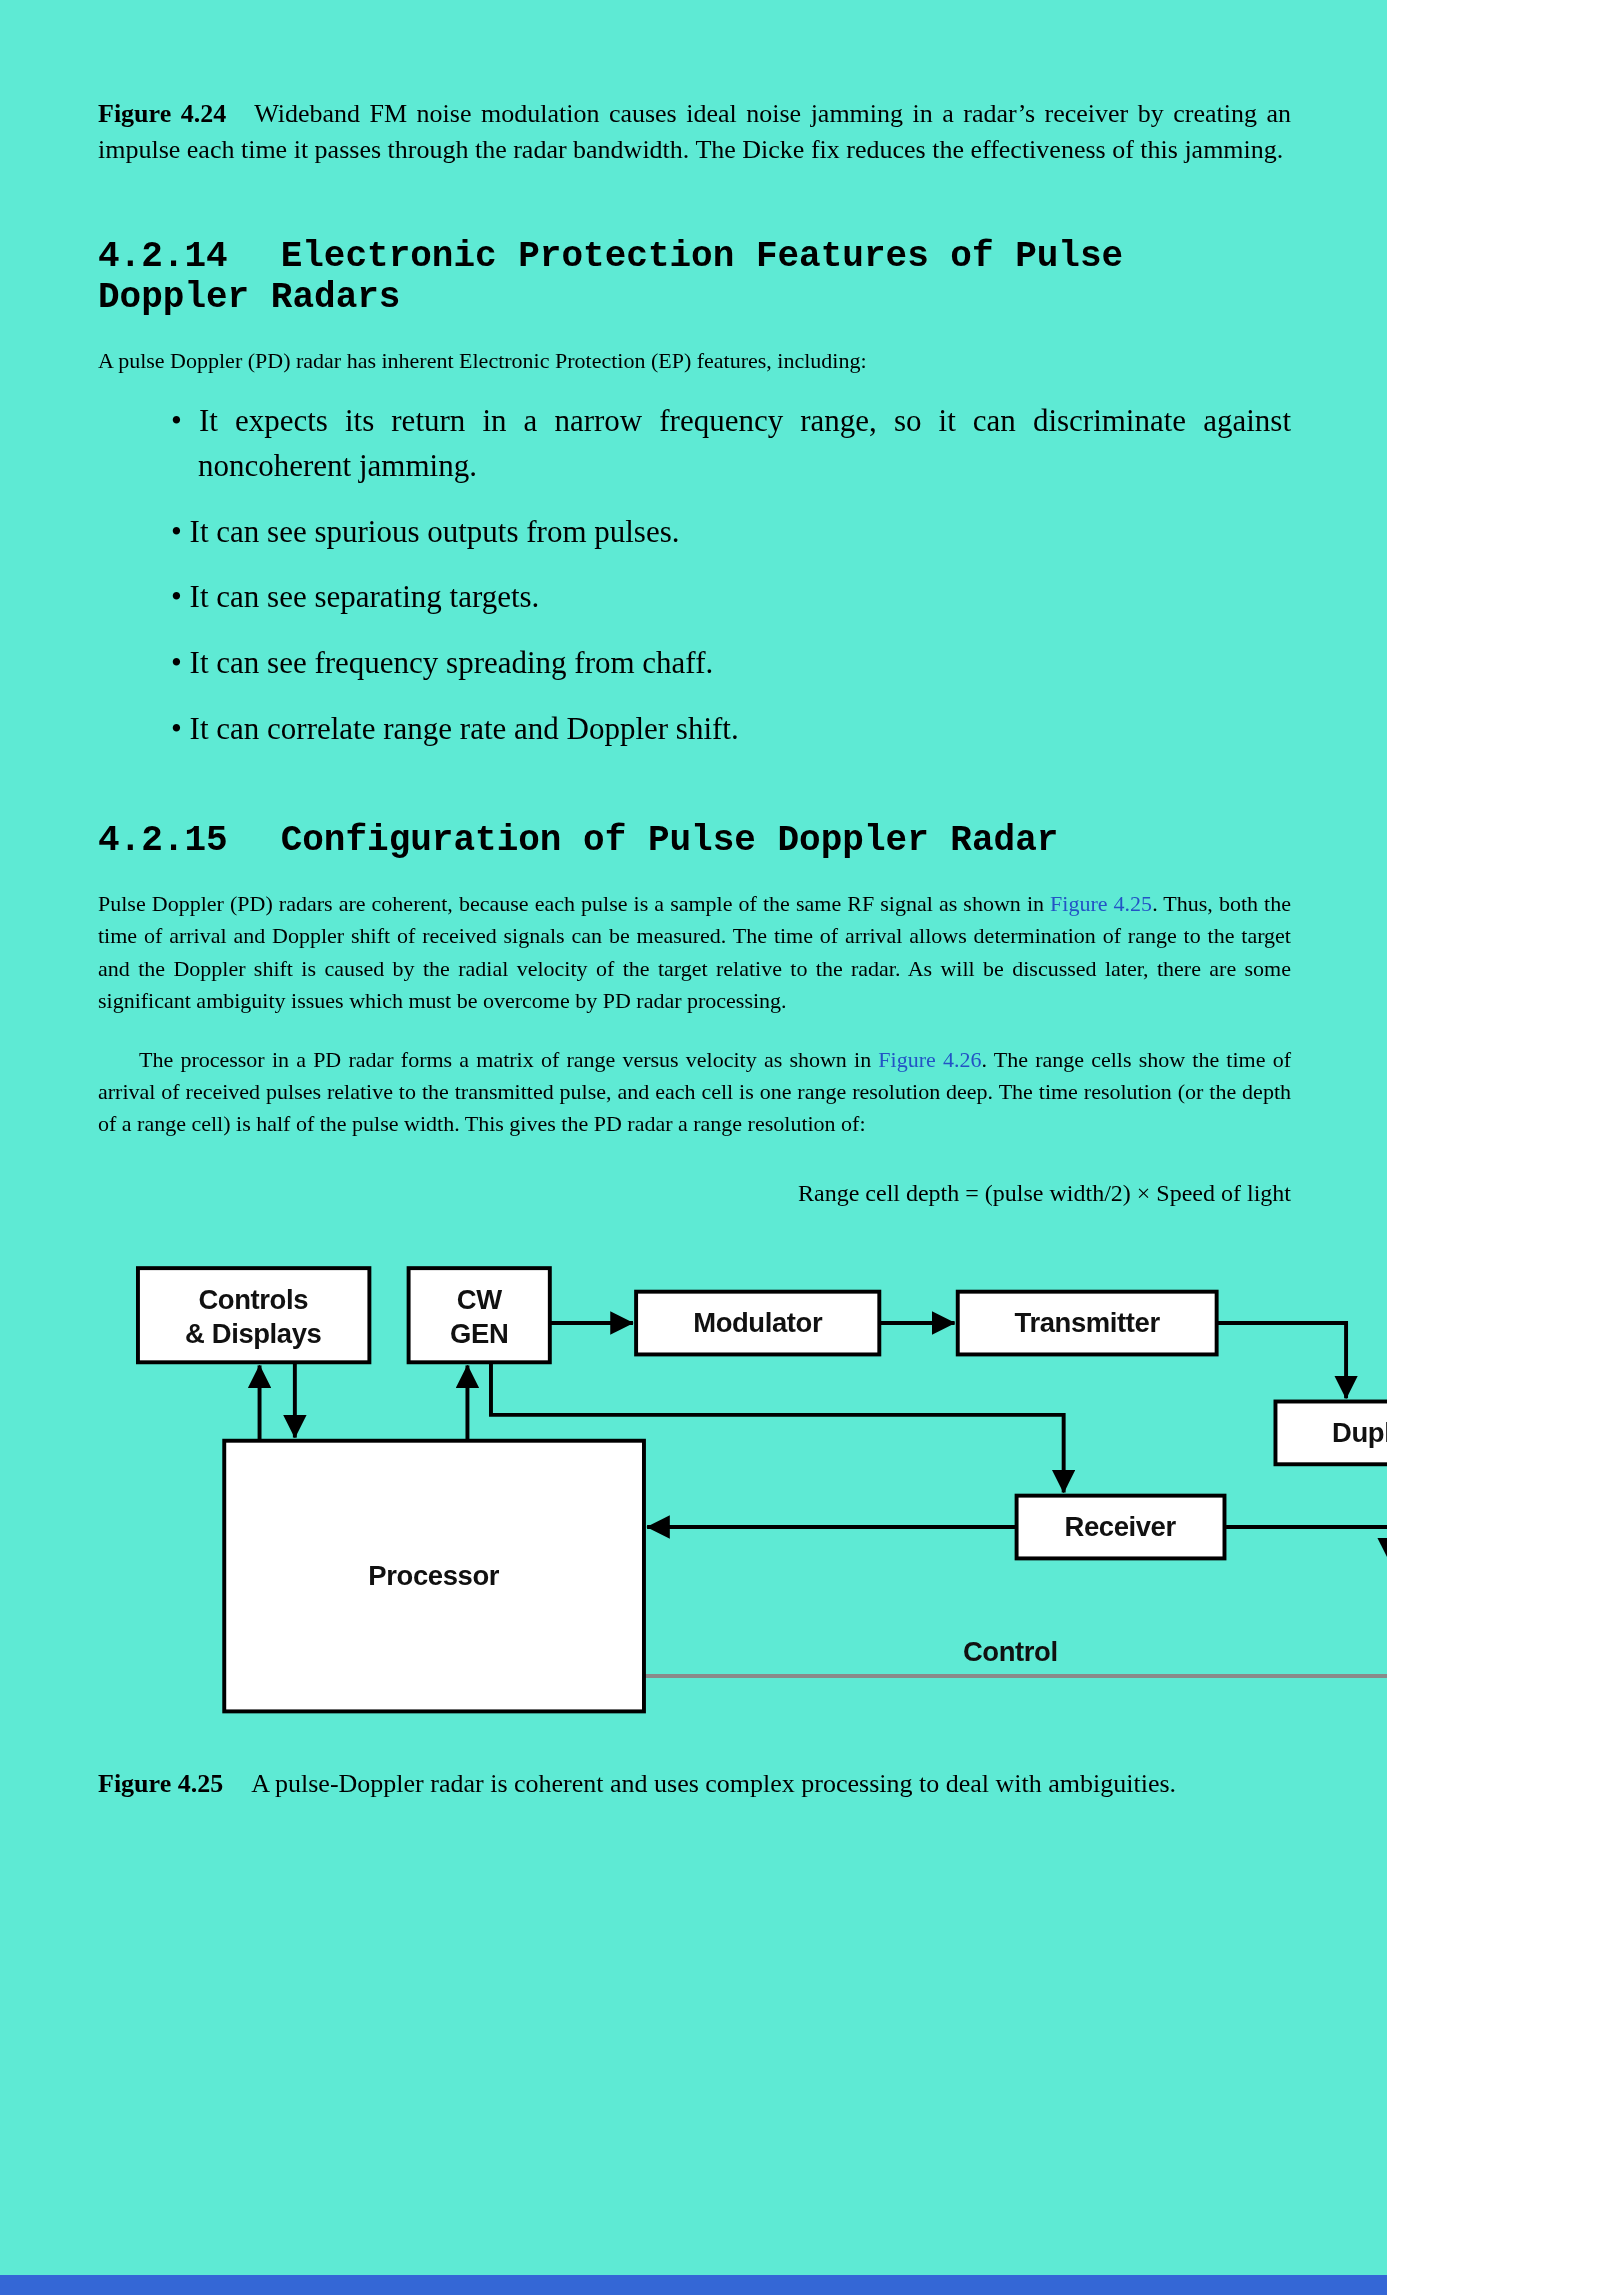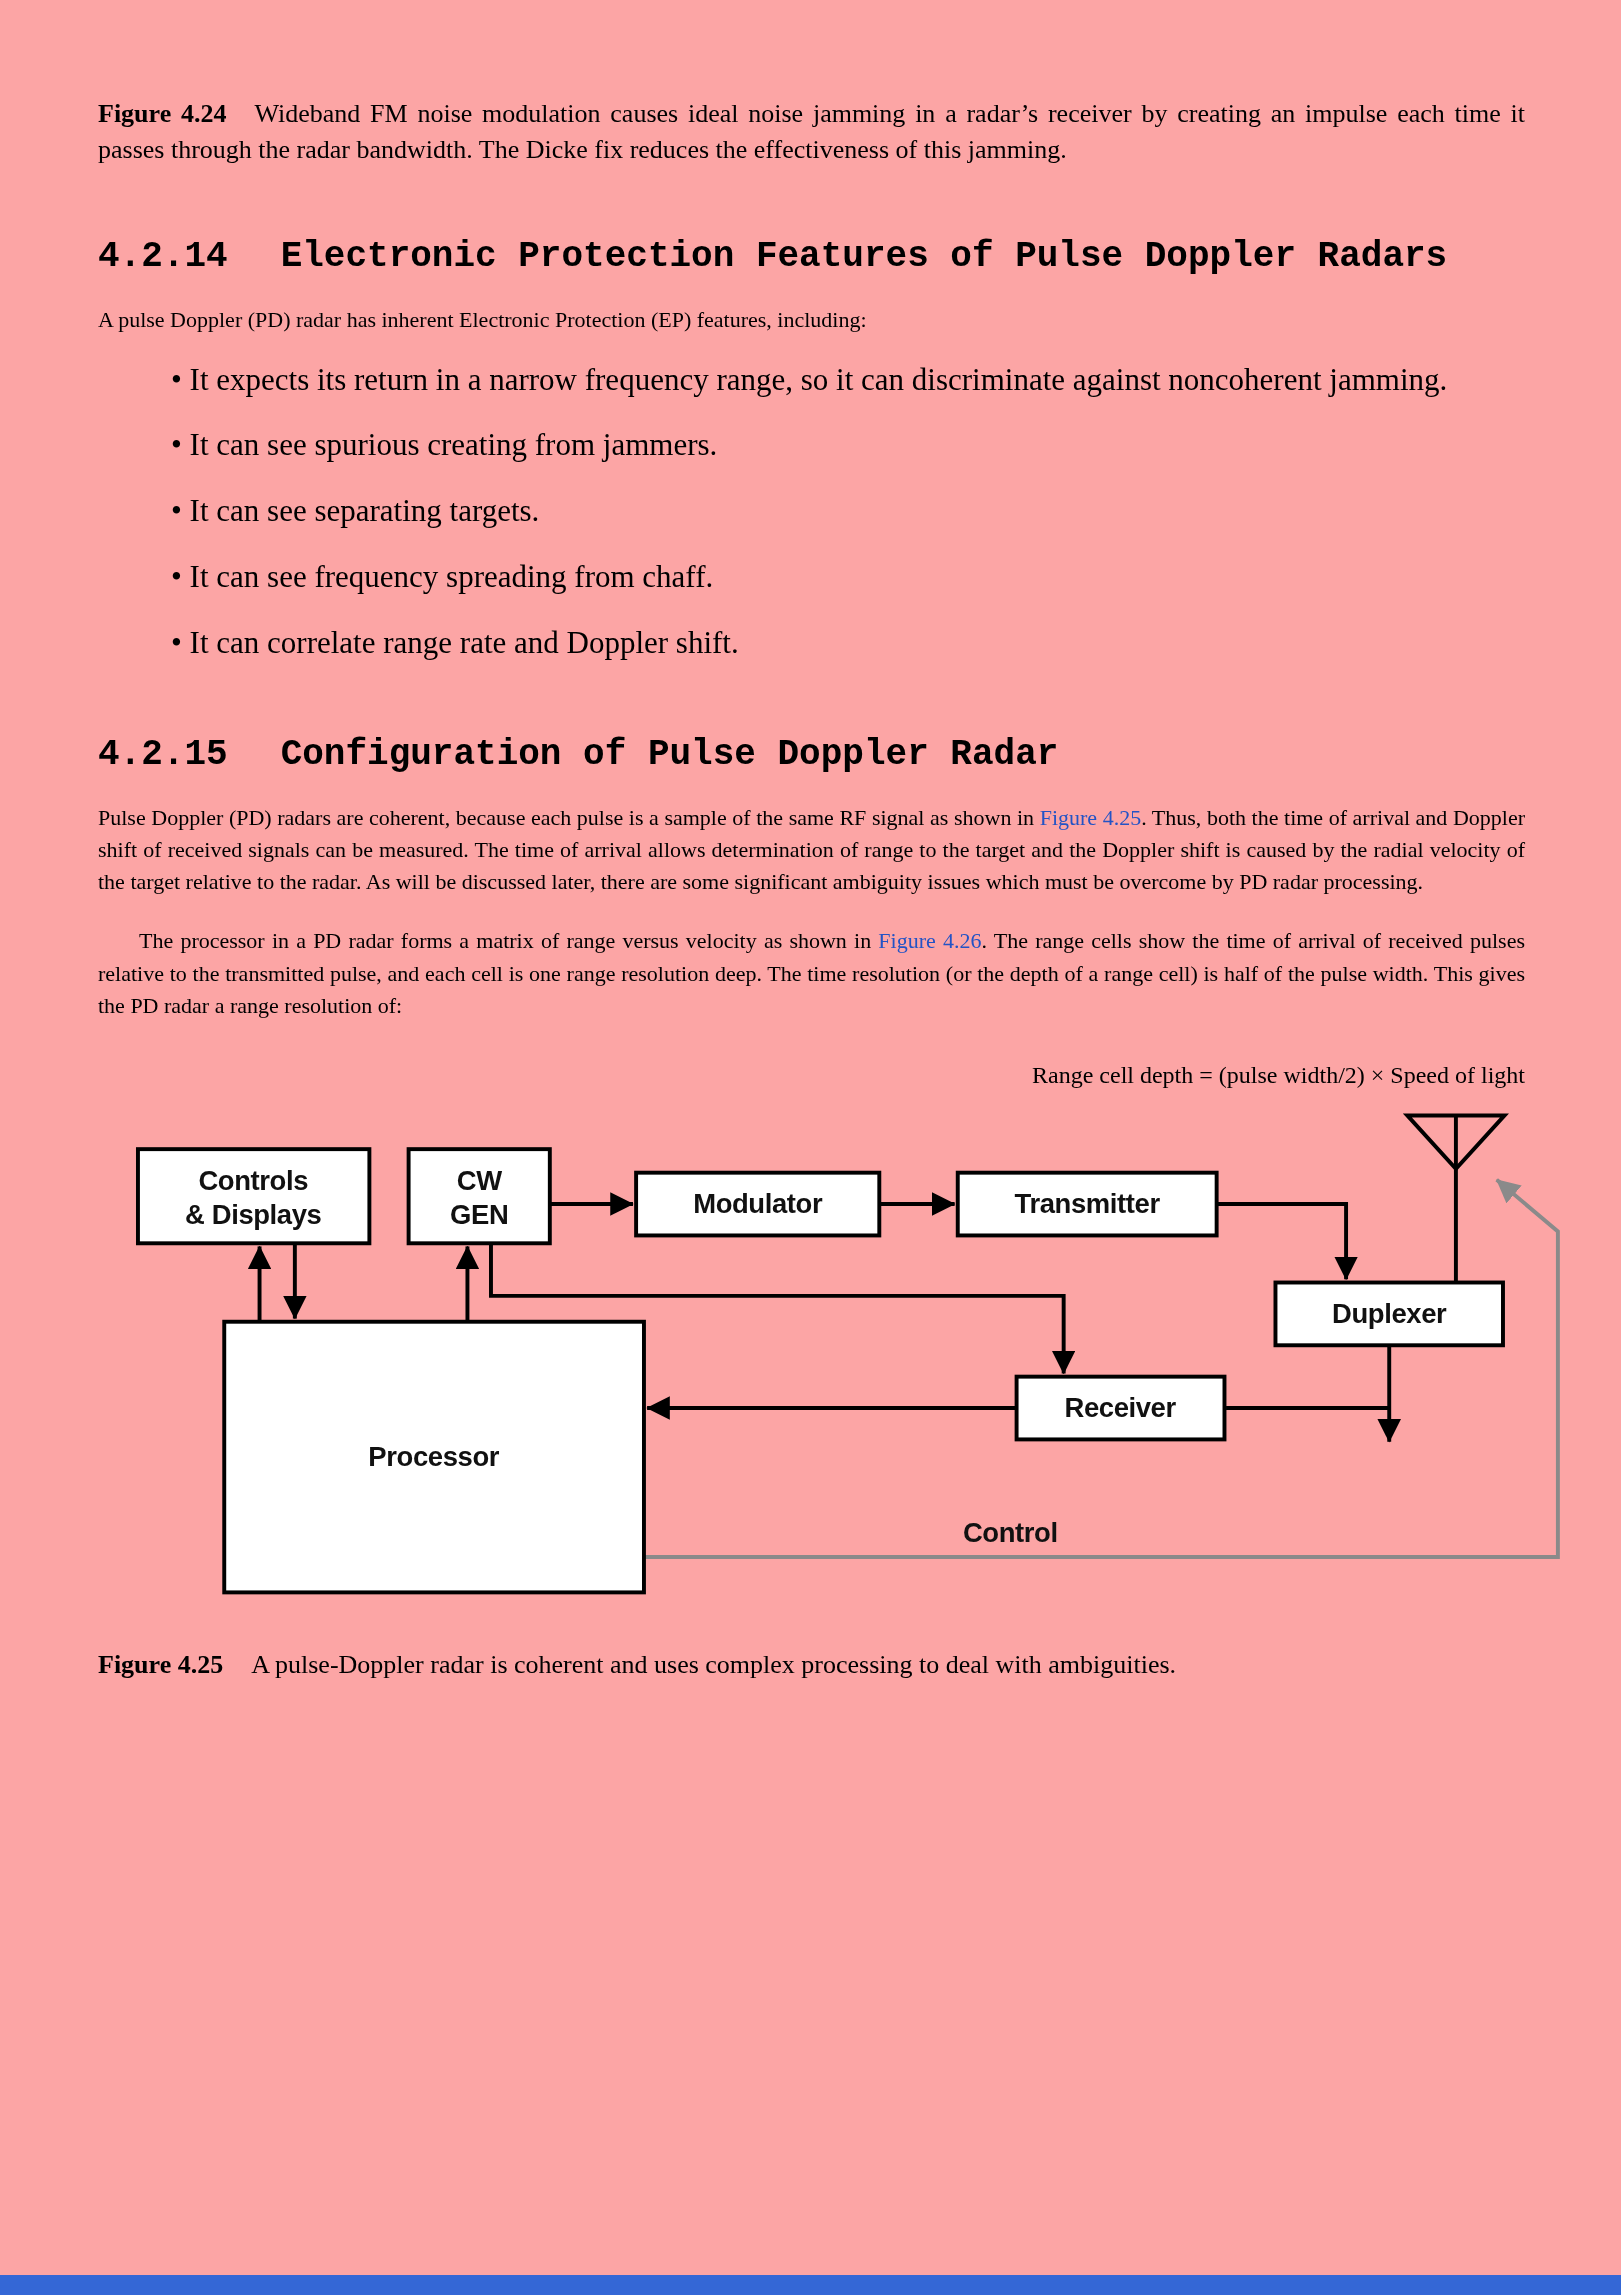--- a/index.html
+++ b/index.html
@@ -4,22 +4,22 @@
 <style>
   * { margin:0; padding:0; box-sizing:border-box; }
   html,body { background:#ffffff; }
   :root {
     --link-blue:#2353c5;
     --footer-blue:#3467d6;
     --ctrl-gray:#8a8a8a;
   }
   .page {
     position:relative;
-    width:1621px; height:2295px;
-    background:#fca5a5;
+    width:1387px; height:2295px;
+    background:#5eead4;
     color:#000;
     font-family:"Liberation Serif", serif;
     padding:96px 96px 0 98px;
     overflow:hidden;
   }
   .caption {
     font-size:26px; line-height:1.37;
     text-align:justify;
   }
   .cap-label { font-weight:700; margin-right:28px; }
@@ -77,21 +77,21 @@
 <div class="page">
 
   <p class="caption"><span class="cap-label">Figure 4.24</span><span>Wideband FM noise modulation causes ideal noise jamming in a radar’s receiver by creating an impulse each time it passes through the radar bandwidth. The Dicke fix reduces the effectiveness of this jamming.</span></p>
 
   <h2 class="section"><span class="sec-num">4.2.14</span><span>Electronic Protection Features of Pulse Doppler Radars</span></h2>
 
   <p class="body">A pulse Doppler (PD) radar has inherent Electronic Protection (EP) features, including:</p>
 
   <ul class="bullets">
     <li class="bullet">It expects its return in a narrow frequency range, so it can discriminate against noncoherent jamming.</li>
-    <li class="bullet">It can see spurious creating from jammers.</li>
+    <li class="bullet">It can see spurious outputs from pulses.</li>
     <li class="bullet">It can see separating targets.</li>
     <li class="bullet">It can see frequency spreading from chaff.</li>
     <li class="bullet">It can correlate range rate and Doppler shift.</li>
   </ul>
 
   <h2 class="section"><span class="sec-num">4.2.15</span><span>Configuration of Pulse Doppler Radar</span></h2>
 
   <p class="body"><span>Pulse Doppler (PD) radars are coherent, because each pulse is a sample of the same RF signal as shown in </span><a class="link">Figure 4.25</a><span>. Thus, both the time of arrival and Doppler shift of received signals can be measured. The time of arrival allows determination of range to the target and the Doppler shift is caused by the radial velocity of the target relative to the radar. As will be discussed later, there are some significant ambiguity issues which must be overcome by PD radar processing.</span></p>
 
   <p class="body indent"><span>The processor in a PD radar forms a matrix of range versus velocity as shown in </span><a class="link">Figure 4.26</a><span>. The range cells show the time of arrival of received pulses relative to the transmitted pulse, and each cell is one range resolution deep. The time resolution (or the depth of a range cell) is half of the pulse width. This gives the PD radar a range resolution of:</span></p>

